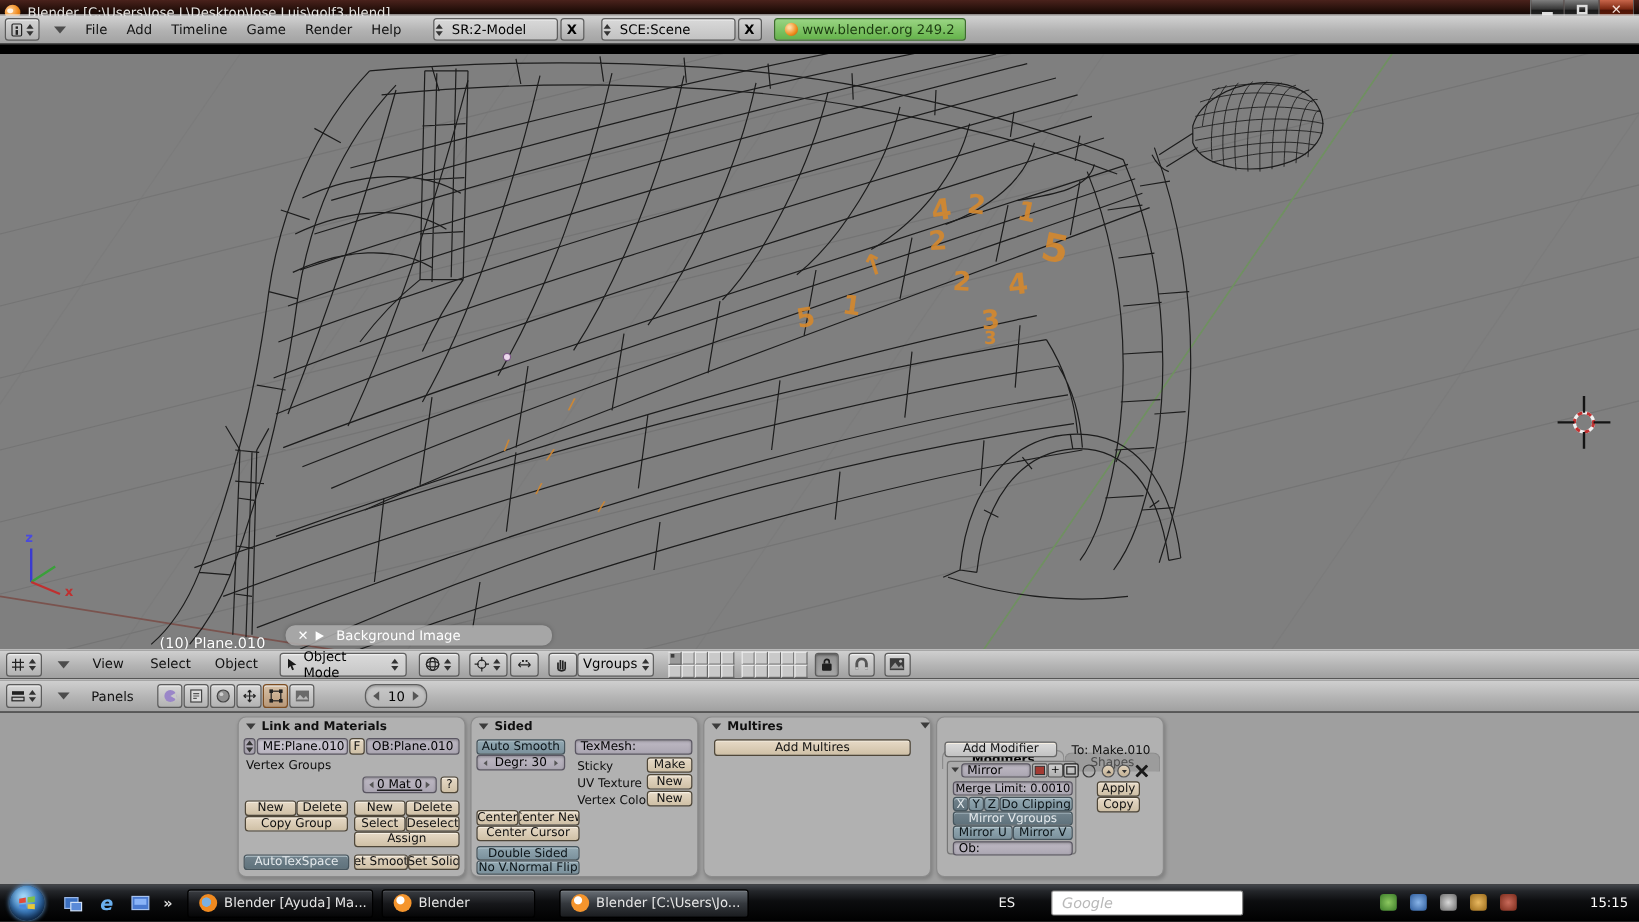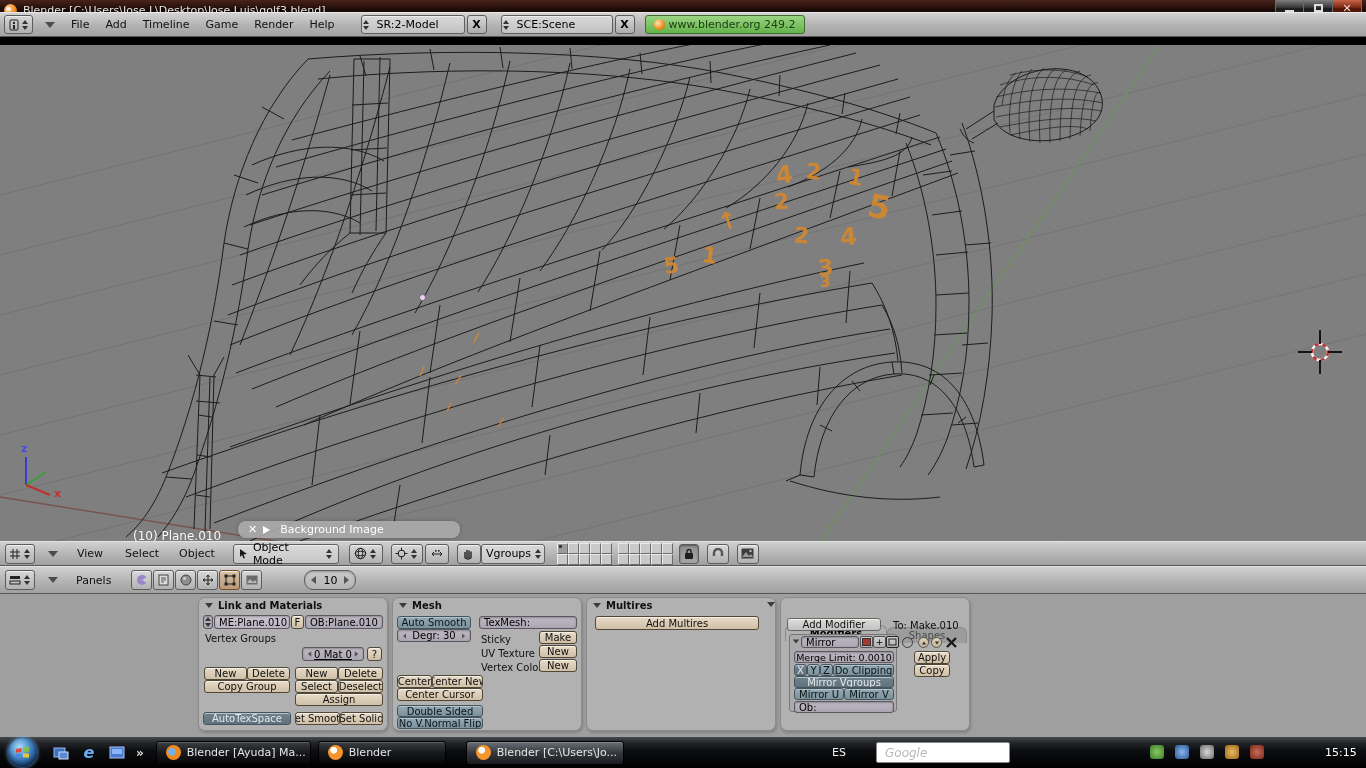--- a/index.html
+++ b/index.html
@@ -110,21 +110,21 @@
 .orb { position:absolute; left:8px; top:1px; width:29px; height:29px; border-radius:50%;
   background:radial-gradient(circle at 40% 32%, #9fd4f6 5%, #3f7fc0 45%, #123a6e 85%); box-shadow:0 0 4px #6fb6ff, inset 0 -3px 5px rgba(0,0,0,.5); }
 .qlicon { width:18px; height:18px; display:flex; align-items:center; justify-content:center; }
 .chev { color:#dcdcdc; font-weight:bold; font-size:12px; }
 .tbtn { height:24px; display:flex; align-items:center; gap:6px; padding:0 9px; margin-left:7px; border:1px solid #000; border-radius:3px;
   background:linear-gradient(180deg,#3b3e43,#17181b 50%,#060607); box-shadow:inset 0 1px 0 rgba(255,255,255,.18); white-space:nowrap; overflow:hidden; }
 .tbtn.active { background:linear-gradient(180deg,#6a7077,#34383d 50%,#1a1c1f); }
 .ticon { width:15px; height:15px; border-radius:50%; flex:none; }
 .ticon.fx { background:radial-gradient(circle at 40% 45%, #7ab0e0 0 30%, #f08a20 34% 80%, #c05a08); }
 .ticon.bl { background:radial-gradient(circle at 38% 35%, #fff 0 22%, #f5952d 28% 80%, #b05c10); }
-.gbox { position:absolute; left:876px; top:5px; width:134px; height:21px; background:#fff; border:1px solid #888; border-radius:2px;
+.gbox { position:absolute; left:876px; top:5px; width:160px; height:21px; background:#fff; border:1px solid #888; border-radius:2px;
   display:flex; align-items:center; padding:0 8px; color:#b9b9b9; font-size:12px; font-style:italic; }
 .lang { position:absolute; left:832px; top:9px; font-size:11px; color:#f0f0f0; }
 .tray { position:absolute; left:1150px; top:8px; display:flex; gap:11px; }
 .tray .ti { width:14px; height:14px; border-radius:3px; }
 .clock { position:absolute; left:1325px; top:9px; font-size:11px; color:#fff; }
 </style>
 </head>
 <body>
 
 <div class="screen">
@@ -462,21 +462,21 @@
       <div class="b" style="left:139px;top:82px;width:45px;height:13px;">Deselect</div>
       <div class="b" style="left:96px;top:95px;width:88px;height:13px;">Assign</div>
       <div class="t dark" style="left:4px;top:114px;width:88px;height:13px;">AutoTexSpace</div>
       <div class="b" style="left:96px;top:114px;width:45px;height:13px;">Set Smooth</div>
       <div class="b" style="left:141px;top:114px;width:43px;height:13px;">Set Solid</div>
     </div>
 
     <div class="panel" style="left:392px;">
       <div class="phead">
           <span class="ptri"></span>
-          <span>Mesh</span>
+          <span>Sided</span>
         </div>
       <div class="t" style="left:4px;top:18px;width:74px;height:13px;">Auto Smooth</div>
       <div class="f" style="left:4px;top:31px;width:74px;height:13px;justify-content:center;">
         <span class="arr-l" style="transform:scale(.6);"></span>
         <span style="flex:1;text-align:center;">Degr: 30</span>
         <span class="arr-r" style="transform:scale(.6);"></span>
       </div>
       <div class="f" style="left:86px;top:18px;width:98px;height:13px;">TexMesh:</div>
       <span class="lbl" style="left:88px;top:36px;">Sticky</span>
       <div class="b" style="left:146px;top:33px;width:38px;height:13px;">Make</div>

